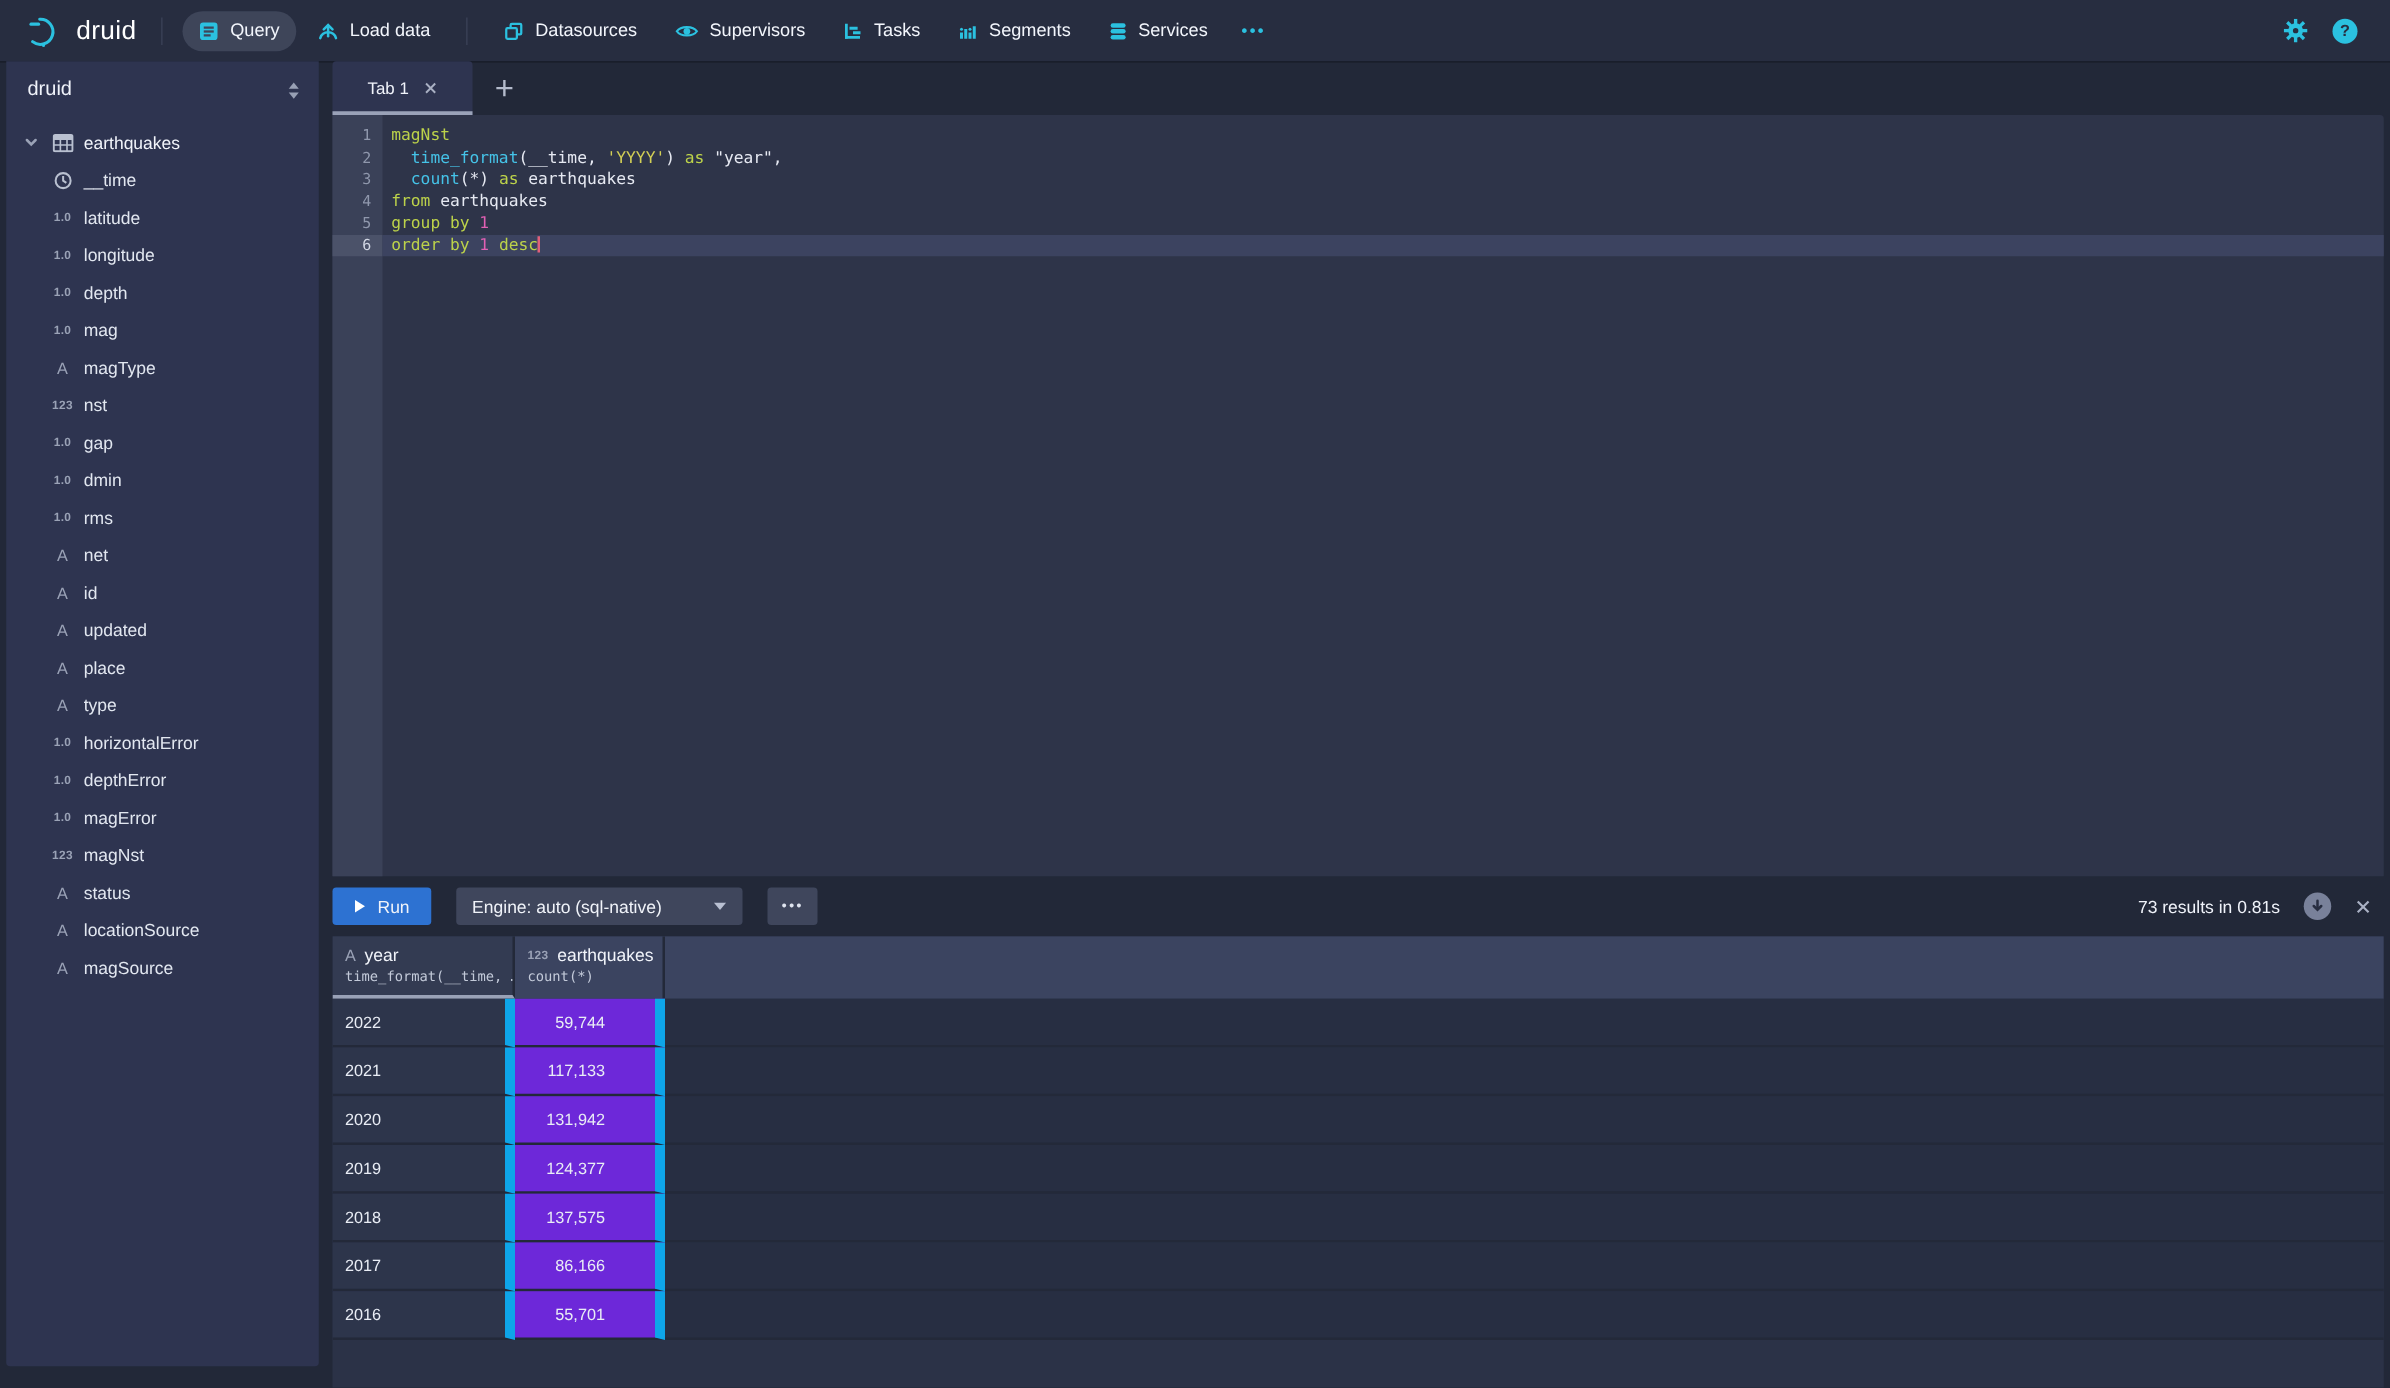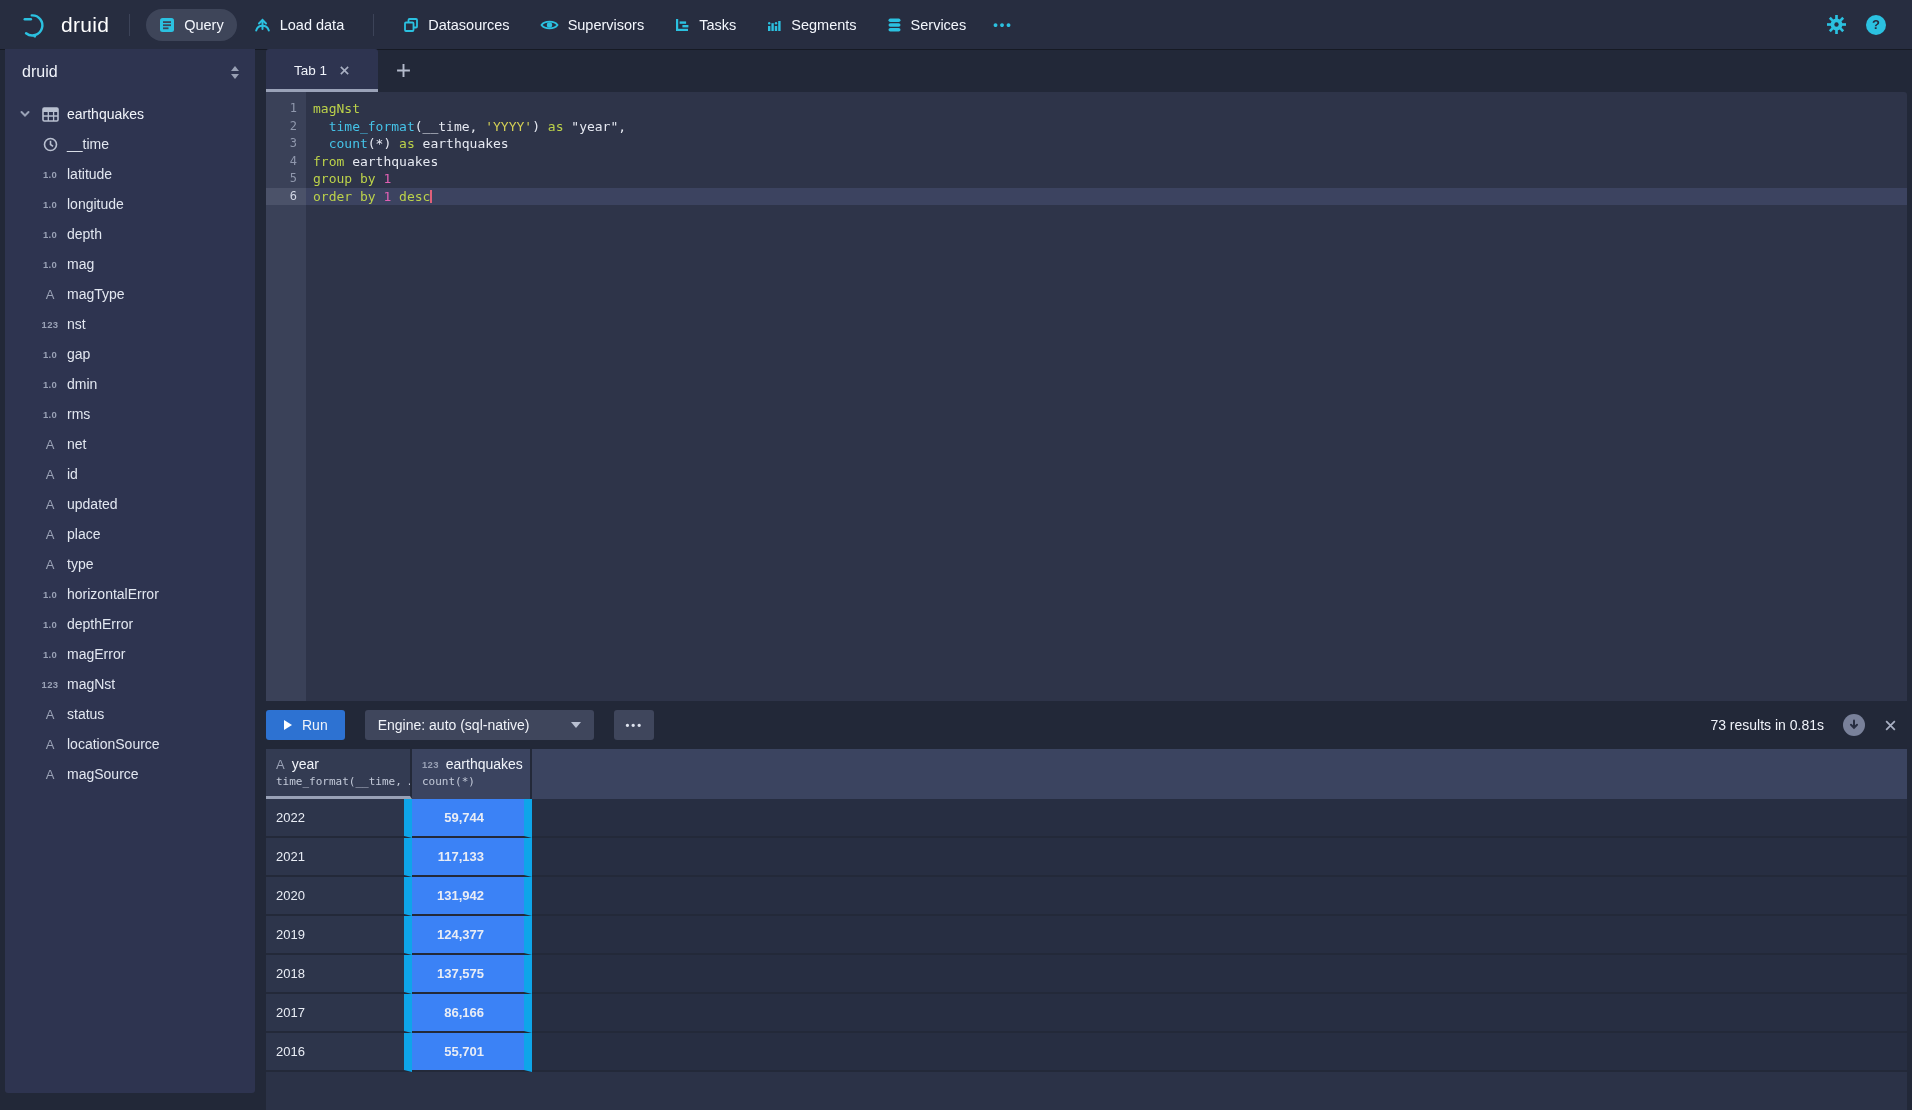--- a/index.html
+++ b/index.html
@@ -127,21 +127,21 @@
   .col2 { width:120px; min-width:120px; }
   .rt-hcell.col1 { background:#333b52; }
   .rt-hcell.col2 { background:#3b4460; }
   .rt-hcell.sorted { border-bottom:3px solid #99a1b6; }
   .rt-row { display:flex; height:39px; }
   .rt-cell {
     font-size:13px; color:#e9edf5; line-height:37px; padding-left:10px;
     border-right:8px solid #0ea5e9; border-bottom:2px solid #232939; cursor:default;
   }
   .rt-cell.col1 { background:#2d354b; }
-  .rt-cell.col2 { background:#3b82f6;font-weight:bold; }
+  .rt-cell.col2 { background:#6d28d9; }
   .rt-cell .num { display:inline-block; min-width:62px; text-align:right; }
   .rt-rest { flex:1; background:#272e42; border-bottom:2px solid #232939; }
 </style>
 </head>
 <body>
 
 <div class="navbar">
   <div class="logo">
     <span class="icon">
       <svg width="30" height="28" viewBox="0 0 34 32" fill="none" stroke="#2bc1e0" stroke-width="2.8" stroke-linecap="round">

